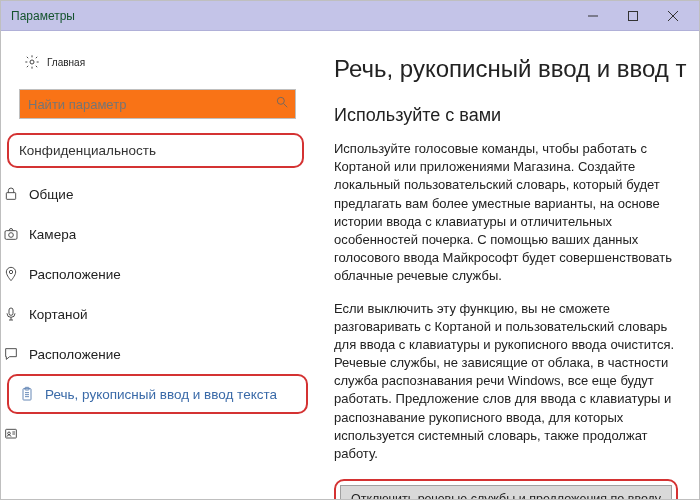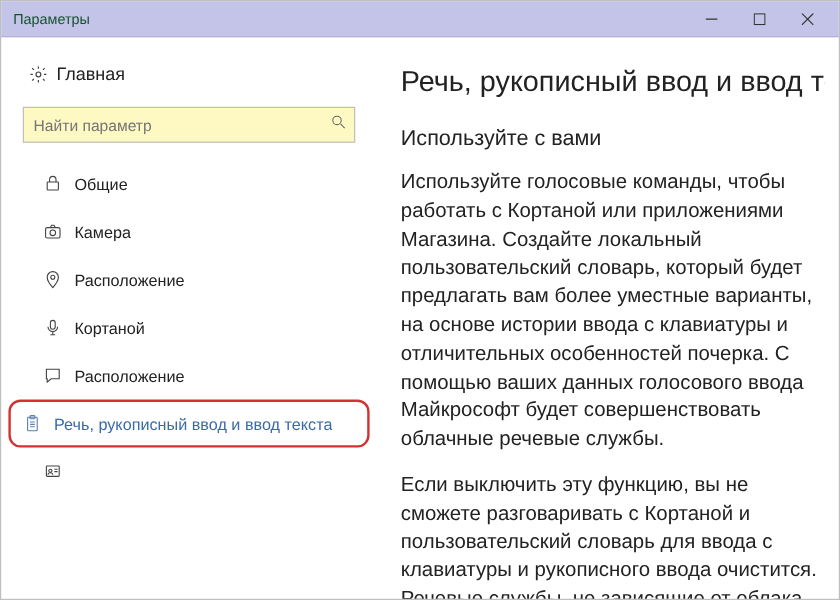--- a/index.html
+++ b/index.html
@@ -5,36 +5,36 @@
   * { box-sizing: border-box; margin: 0; padding: 0; }
   html, body { width: 700px; height: 500px; overflow: hidden; font-family: "Segoe UI", Arial, sans-serif; background: #fff; color: #222; }
   .window { width: 700px; height: 500px; display: flex; flex-direction: column; border: 1px solid #bfbfbf; }
   .titlebar { height: 30px; background: #c4c4e8; display: flex; align-items: center; padding: 0 6px 0 10px; border-bottom: 1px solid #b0b0d8; }
   .titlebar-title { font-size: 12px; color: #14532d; flex: 1; }
   .titlebar-controls { display: flex; gap: 0; }
   .tb-btn { width: 40px; height: 30px; display: flex; align-items: center; justify-content: center; color: #333; }
   .tb-btn svg { width: 10px; height: 10px; }
   .body { flex: 1; display: flex; overflow: hidden; }
   .sidebar { width: 313px; height: 100%; padding: 12px 0 0 0; display: flex; flex-direction: column; overflow: hidden; }
-  .side-row { display: flex; align-items: center; height: 38px; padding: 0 18px; font-size: 15px; cursor: pointer; }
+  .side-row { display: flex; align-items: center; height: 38px; padding: 0 18px; font-size: 10px; cursor: pointer; }
   .side-row .icon { width: 26px; display: flex; align-items: center; justify-content: center; }
   .side-row .label { margin-left: 2px; }
-  .search-wrap { margin: 8px 18px 14px 18px; position: relative; height: 30px; border: 1px solid #bfbfbf; background: #fef9c3; }
+  .search-wrap { margin: 8px 18px 14px 18px; position: relative; height: 30px; border: 1px solid #bfbfbf; background: #f97316; }
   .search-wrap input { border: none; outline: none; width: 100%; height: 100%; padding: 0 30px 0 8px; font-size: 13px; color: #444; background: transparent; }
   .search-wrap .sicon { position: absolute; right: 6px; top: 50%; transform: translateY(-50%); color: #666; }
   .category { font-size: 13.5px; color: #333; padding: 8px 18px; margin-top: 2px; }
   .nav-list { display: flex; flex-direction: column; }
-  .nav-item { display: flex; align-items: center; height: 40px; padding: 0 35px; font-size: 13.5px; cursor: pointer; color: #222; }
+  .nav-item { display: flex; align-items: center; height: 40px; padding: 0 2px; font-size: 13.5px; cursor: pointer; color: #222; }
   .nav-item .icon { width: 26px; display: flex; align-items: center; justify-content: flex-start; }
   .nav-item .icon svg { stroke: #444; fill: none; stroke-width: 1.4; }
   .nav-item .label { white-space: nowrap; overflow: hidden; text-overflow: ellipsis; }
   .content { flex: 1; padding: 24px 12px 12px 20px; overflow: hidden; }
   .content h1 { font-size: 24px; font-weight: 400; margin-bottom: 22px; white-space: nowrap; overflow: hidden; }
   .content h2 { font-size: 18px; font-weight: 400; margin-bottom: 14px; }
-  .content p { font-size: 17px; line-height: 1.4; margin-bottom: 14px; color: #222; }
+  .content p { font-size: 13px; line-height: 1.4; margin-bottom: 14px; color: #222; }
   .action-btn { display: inline-block; border: 1px solid #a0a0a0; background: #d9d9d9; padding: 6px 10px; font-size: 12.5px; color: #222; cursor: pointer; }
   
   .hl { border: 2px solid #d43232; border-radius: 10px; }
   .hl-cat { margin: 0 10px 6px 6px; padding: 6px 10px 8px 10px; }
   .hl-nav { margin: 0 6px; padding: 0 10px; height: 40px; }
   .hl-btn  { border-radius: 10px; padding: 4px; display: inline-block; margin-top: 2px;}
   .cut { white-space: nowrap; overflow: hidden; }
 </style>
 </head>
 <body>
@@ -80,20 +80,23 @@
       <div class="search-wrap">
         <input type="text" placeholder="Найти параметр" style="">
         <span class="sicon">
           <svg width="14" height="14" viewBox="0 0 24 24">
               <circle cx="10" cy="10" r="6" fill="none" stroke="#666" stroke-width="1.5"></circle>
               <line x1="15" y1="15" x2="21" y2="21" stroke="#666" stroke-width="1.5"></line>
             </svg>
         </span>
       </div>
 
+      <div class="hl hl-cat">
+        <div class="category" style="padding:0;">Конфиденциальность</div>
+      </div>
 
       <div class="nav-list">
 
         <div class="nav-item">
           <span class="icon">
               <svg width="16" height="16" viewBox="0 0 24 24">
                 <rect x="5" y="10" width="14" height="10" rx="1"></rect>
                 <path d="M8 10V7a4 4 0 0 1 8 0v3"></path>
               </svg>
             </span>

